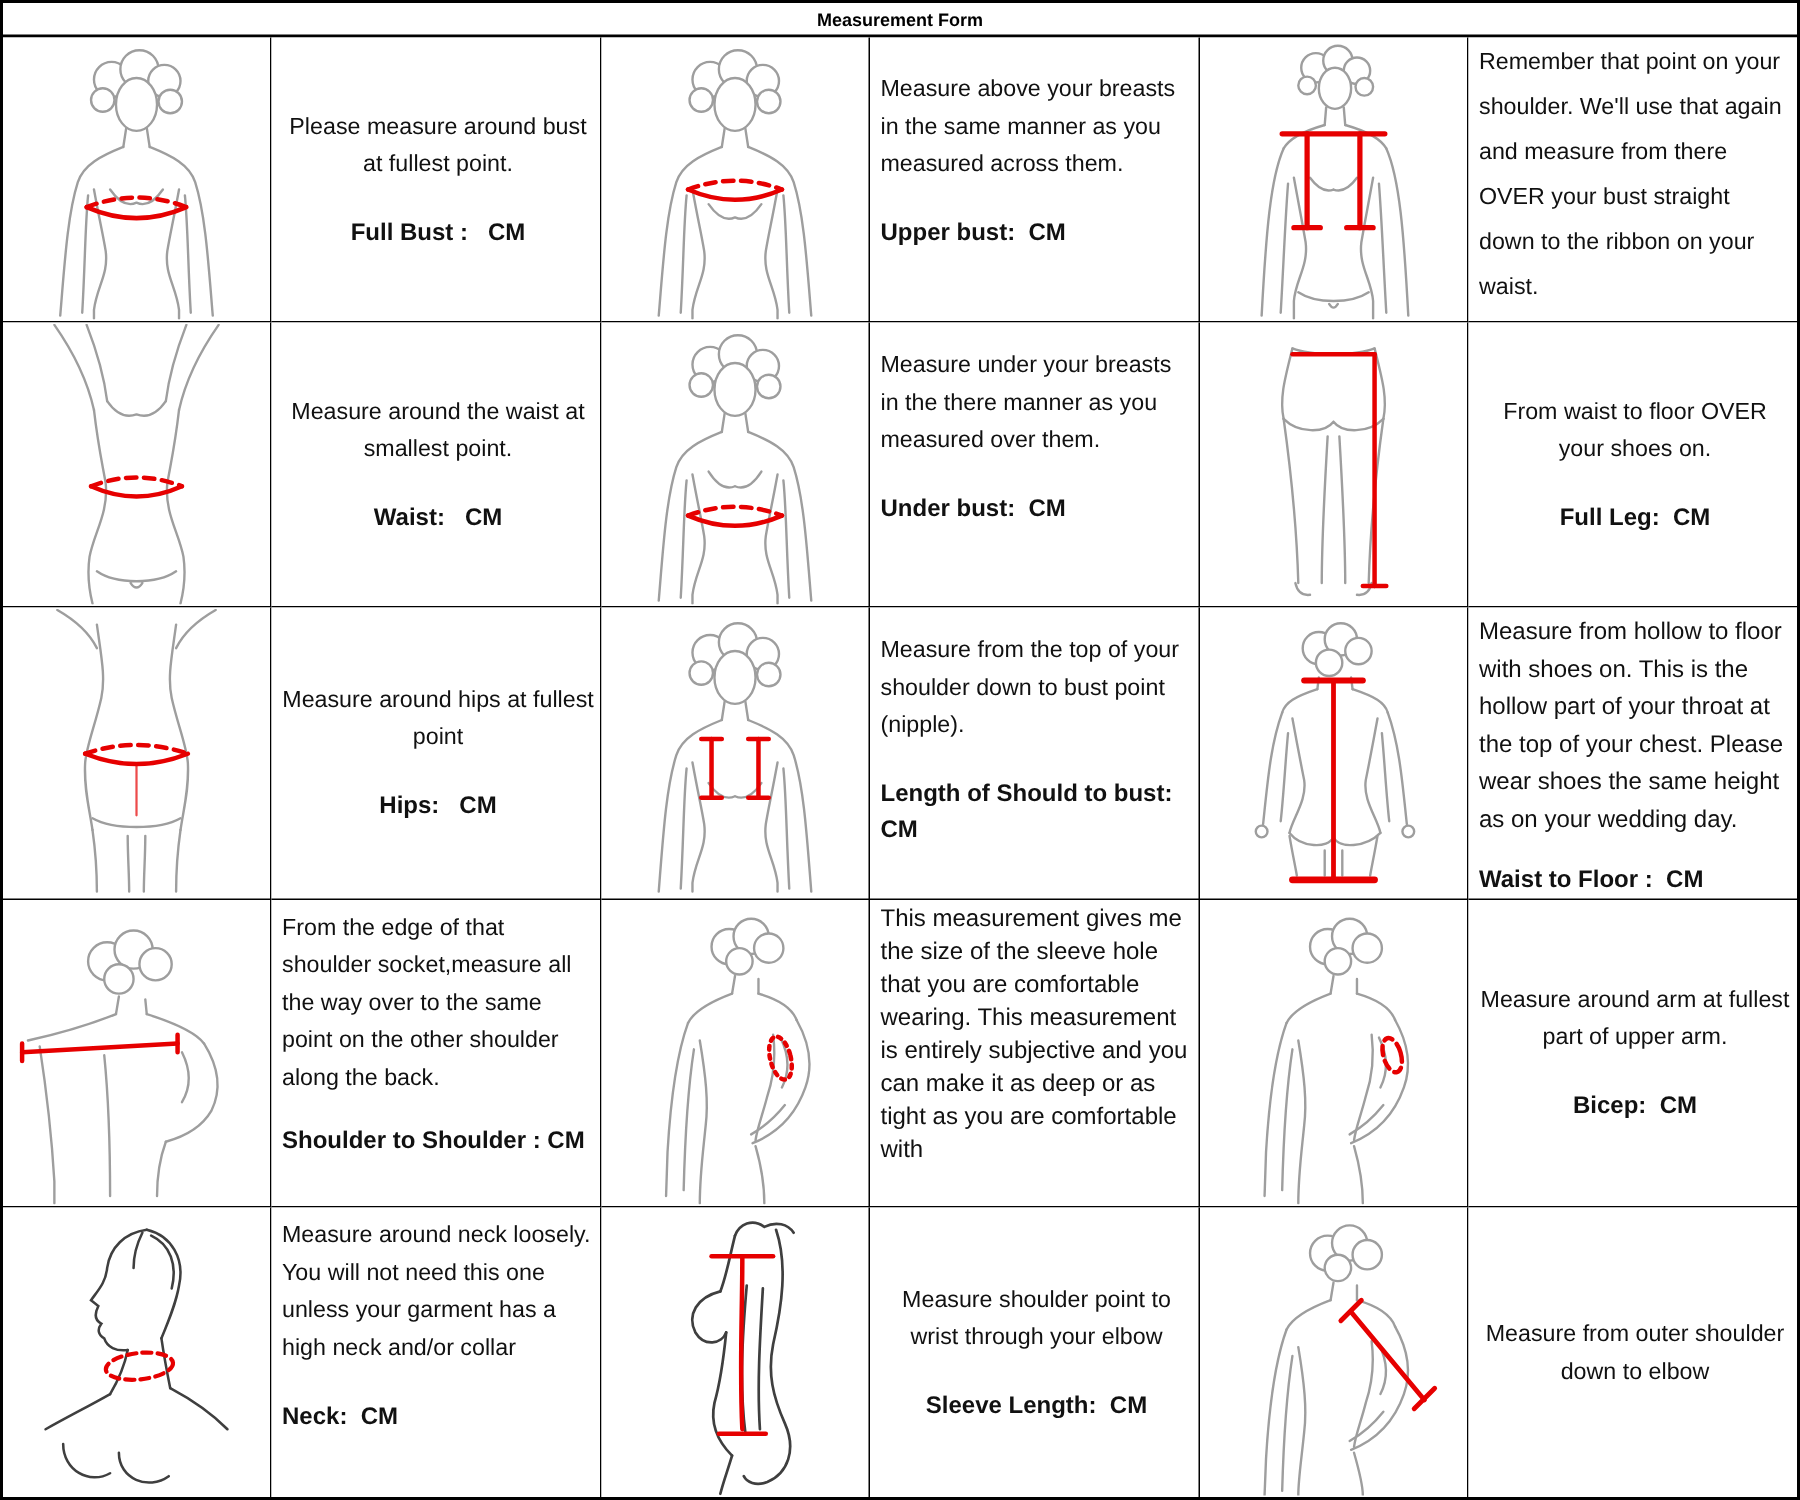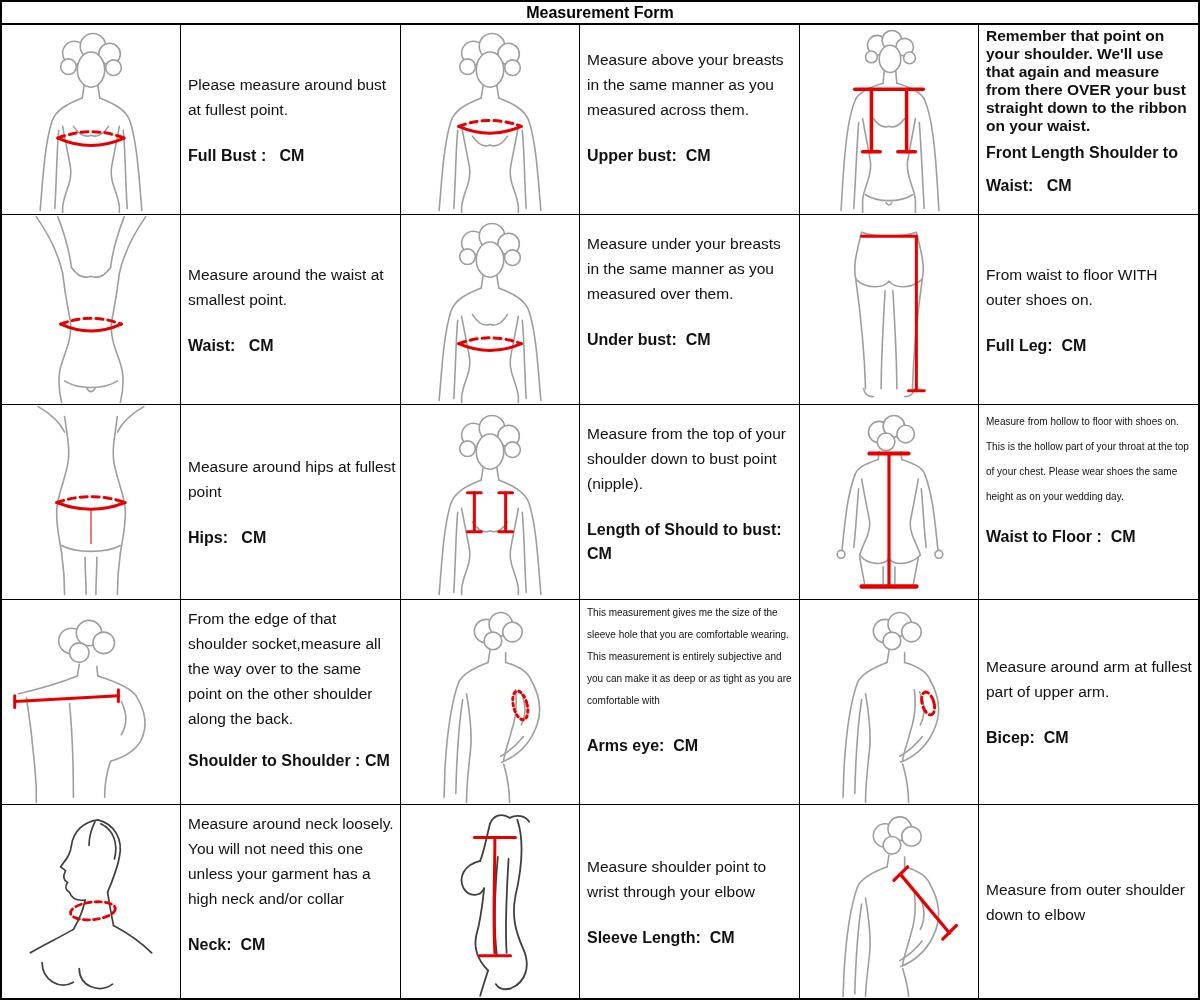--- a/index.html
+++ b/index.html
@@ -1,34 +1,34 @@
 <!DOCTYPE html>
 <html><head>
 <meta charset="utf-8">
 <style>
   html,body{margin:0;padding:0;background:#fff;font-family:"Liberation Sans",sans-serif;}
   .sheet{width:1200px;height:1000px;box-sizing:border-box;border:2px solid #000;background:#fff;}
   .grid{display:grid;width:100%;height:100%;
         grid-template-columns:179px 220px 179px 220px 179px 1fr;
         grid-template-rows:23px 190px 190px 195px 205px 1fr;}
   .title{grid-column:1/-1;border-bottom:2px solid #000;display:flex;align-items:center;justify-content:center;
-         font-weight:bold;font-size:16px;color:#000;}
+         font-weight:bold;font-size:12px;color:#000;}
   .cell{border-right:1.5px solid #000;border-bottom:1.5px solid #000;box-sizing:border-box;overflow:hidden;background:#fff;}
   .cell.lastcol{border-right:none;}
   .cell.lastrow{border-bottom:none;}
   .img{display:flex;align-items:stretch;justify-content:center;padding:1px;}
   .img svg{width:100%;height:100%;}
   .txt{display:flex;flex-direction:column;padding:4px 4px 4px 7px;color:#111;}
-  .vc{justify-content:center;}
+  .vc{justify-content:center;text-align:center;}
   .vt{justify-content:flex-start;}
   .desc{font-size:15.5px;line-height:25px;}
   .label{font-size:16px;font-weight:bold;line-height:24px;margin-top:22px;white-space:pre-wrap;}
-  .tight .desc{line-height:18px;font-weight:bold;}
+  .tight .desc{line-height:30px;}
   .tight .label{margin-top:1px;line-height:33px;}
-  .small .desc{font-size:10px;line-height:25px;}
+  .small .desc{font-size:16px;line-height:25px;}
   .small.dense .desc{line-height:22px;}
   .small .label{margin-top:16px;}
   svg *{vector-effect:non-scaling-stroke;}
 </style>
 </head>
 <body>
 
 <div class="sheet">
  <div class="grid">
 
@@ -163,21 +163,21 @@
         <path d="M119,102 C115,124 113,132 111,144 C109,160 117,168 119,184 L119,190"></path>
         <path d="M72,100 q9,14 18,10 M108,100 q-9,14 -18,10"></path>
       </g>
       <g fill="none" stroke="#e60000" stroke-width="3" stroke-linecap="round">
         <path d="M58,130 Q90,118 122,130" stroke-dasharray="7,5"></path>
         <path d="M58,130 Q90,144 122,130"></path>
       </g>
     </svg>
   </div>
   <div class="cell txt vt" style="padding-top:16px">
-    <div class="desc">Measure under your breasts in the same manner as you measured over them.</div>
+    <div class="desc">Measure under your breasts in the there manner as you measured over them.</div>
     <div class="label">Under bust:  CM</div>
   </div>
 
   <div class="cell img">
     <svg viewBox="0 0 180 190" preserveAspectRatio="xMidYMid meet">
       <g fill="none" stroke="#9e9e9e" stroke-width="1.6" stroke-linecap="round">
         <path d="M62,16 C74,21 106,21 118,16"></path>
         <path d="M62,16 C57,36 53,50 56,64 M118,16 C123,36 127,50 124,64"></path>
         <path d="M56,64 C66,74 84,74 90,66 M90,66 C96,74 114,74 124,64"></path>
         <path d="M56,64 C61,100 65,140 66,176 M124,64 C119,100 115,140 114,176"></path>
@@ -185,21 +185,21 @@
         <path d="M64,176 q2,9 10,8 M116,176 q-2,9 -10,8"></path>
       </g>
       <g fill="none" stroke="#e60000" stroke-width="3" stroke-linecap="round">
         <path d="M62,20 L118,20"></path>
         <path d="M118,20 L118,178"></path>
         <path d="M110,178 L126,178"></path>
       </g>
     </svg>
   </div>
   <div class="cell txt vc lastcol">
-    <div class="desc">From waist to floor WITH outer shoes on.</div>
+    <div class="desc">From waist to floor OVER your shoes on.</div>
     <div class="label">Full Leg:  CM</div>
   </div>
 
   <div class="cell img">
     <svg viewBox="0 0 180 195" preserveAspectRatio="xMidYMid meet">
       <g fill="none" stroke="#9e9e9e" stroke-width="1.6" stroke-linecap="round">
         <path d="M36,0 C50,8 58,16 63,26 M144,0 C130,8 122,16 117,26"></path>
         <path d="M63,10 C66,32 69,46 66,60 C62,78 56,92 55,104 C54,122 58,136 60,150"></path>
         <path d="M117,10 C114,32 111,46 114,60 C118,78 124,92 125,104 C126,122 122,136 120,150"></path>
         <path d="M60,142 C74,150 106,150 120,142"></path>

